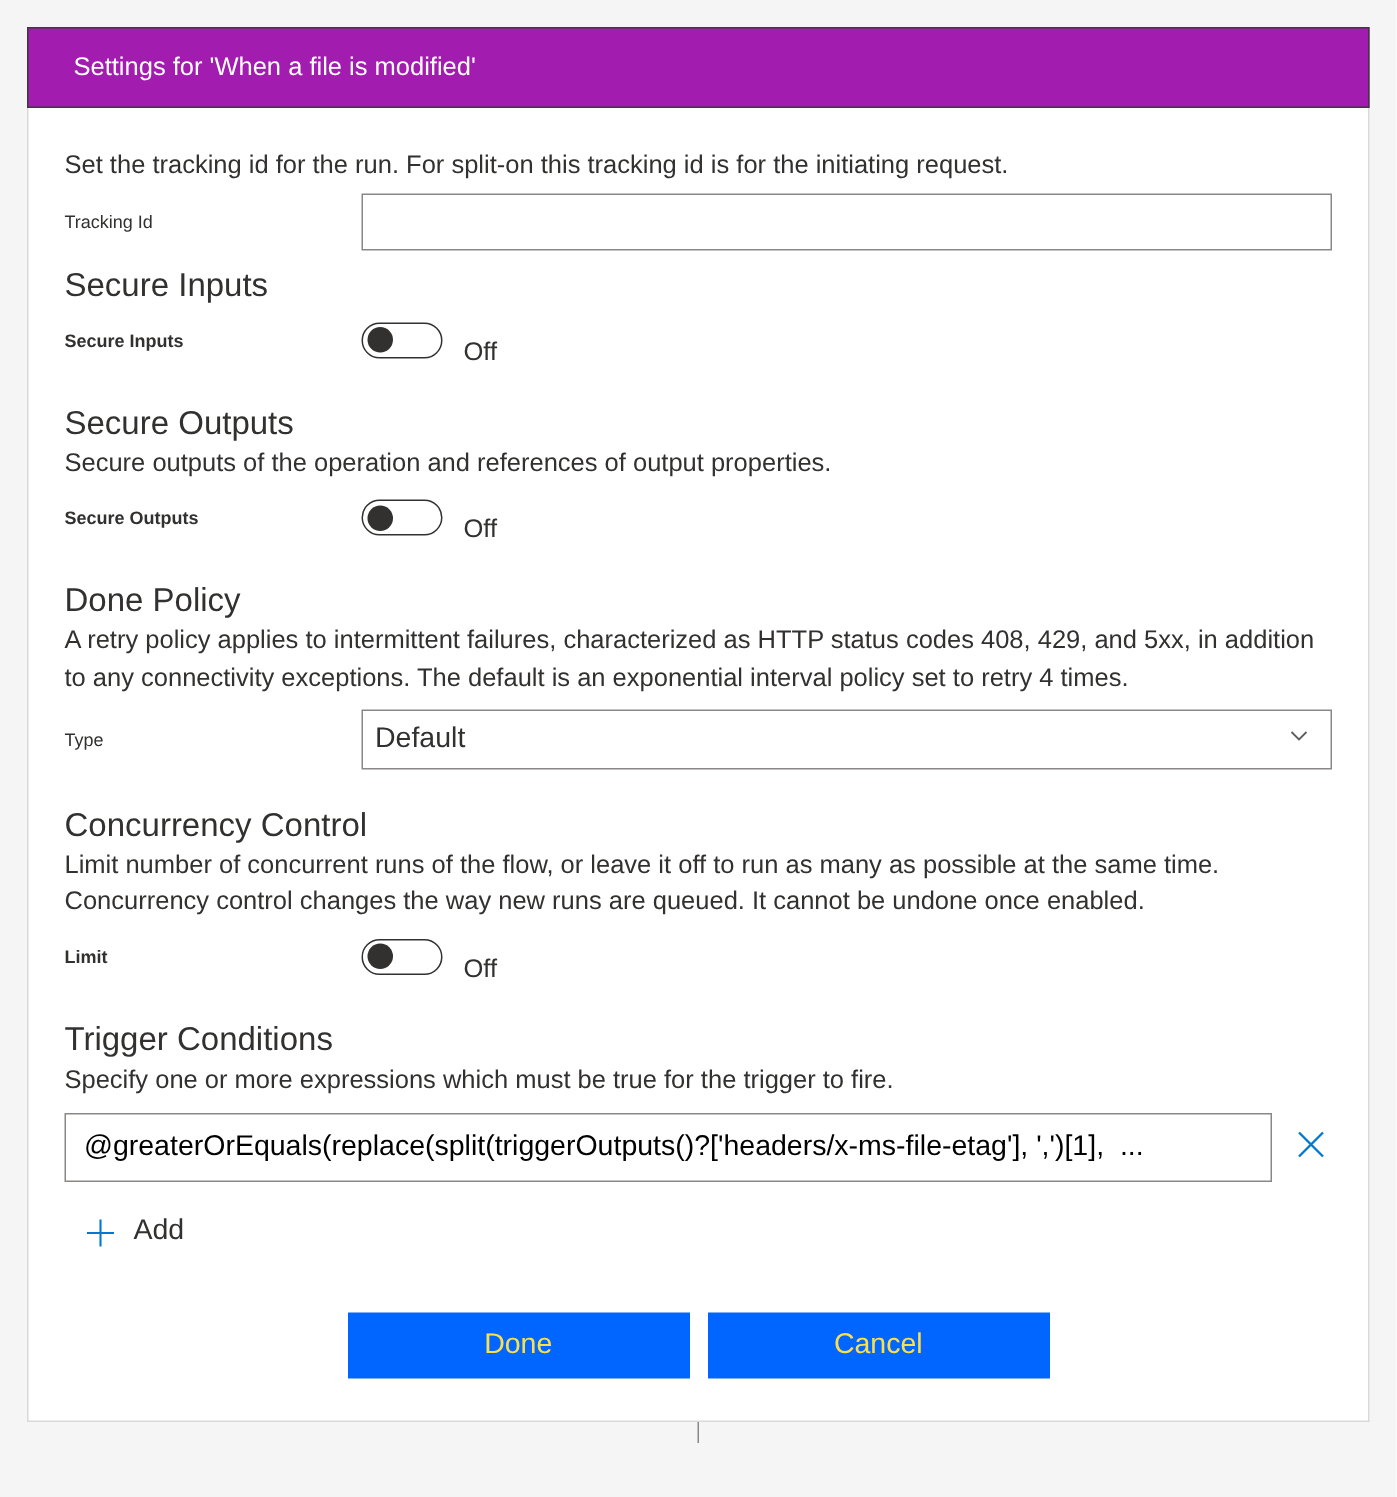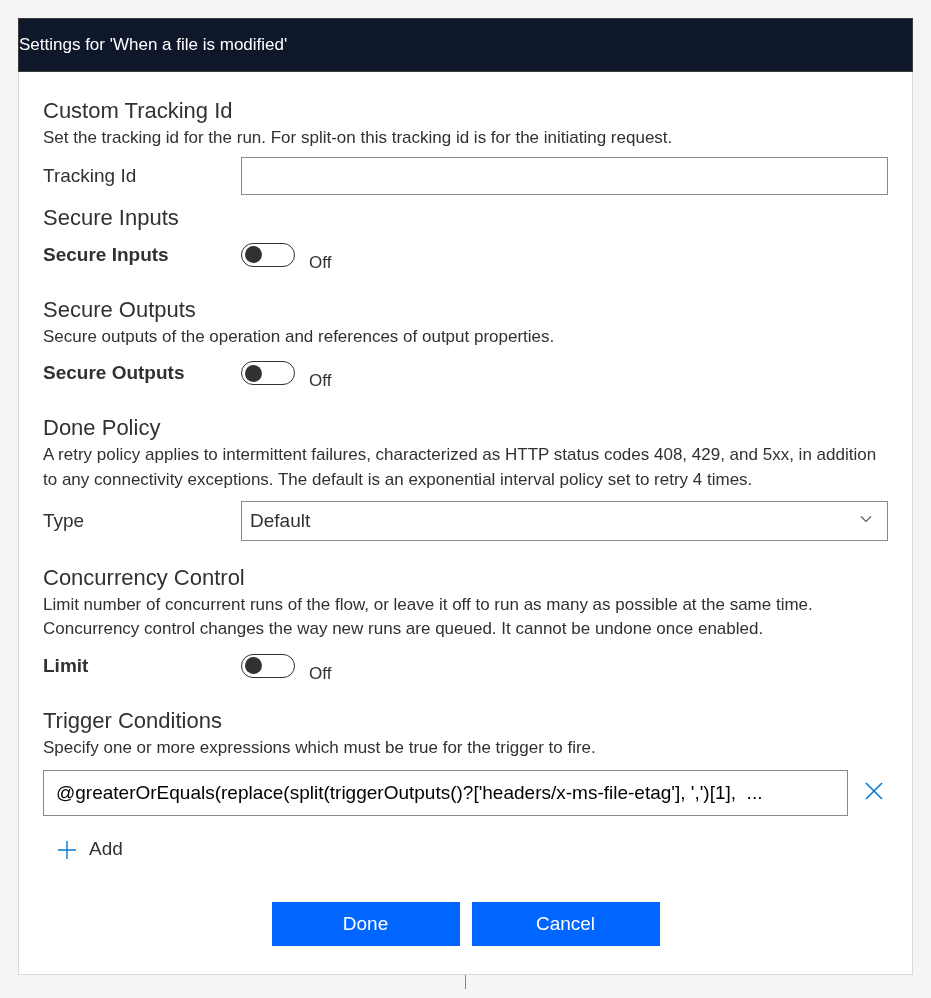--- a/index.html
+++ b/index.html
@@ -11,23 +11,23 @@
     padding: 18px;
     color: #323130;
   }
   .panel {
     background: #ffffff;
     border: 1px solid #d9d9d9;
     width: 100%;
     border-top: none;
   }
   .panel-header {
-    background: #0f172a;
+    background: #a21caf;
     color: #ffffff;
-    padding: 16px 0;
+    padding: 16px 30px;
     font-size: 17px;
     font-weight: 400;
     border: 1px solid #3b3b3b;
   }
   .panel-body {
     padding: 26px 24px 18px 24px;
   }
   .section {
     margin-bottom: 24px;
   }
@@ -44,21 +44,21 @@
     line-height: 1.45;
     margin-bottom: 6px;
   }
   .field-row {
     display: flex;
     align-items: center;
     margin-top: 6px;
   }
   .field-label {
     width: 198px;
-    font-size: 19px;
+    font-size: 12px;
     font-weight: 400;
     color: #323130;
     flex-shrink: 0;
   }
   .field-label.bold {
     font-weight: 600;
   }
   .text-input {
     flex: 1;
     height: 38px;
@@ -156,45 +156,44 @@
     font-size: 19px;
     color: #323130;
   }
   .footer {
     display: flex;
     justify-content: center;
     gap: 12px;
     padding: 28px 0 10px 0;
   }
   .btn {
-    width: 188px;
+    width: 228px;
     height: 44px;
     background: #0066ff;
-    color: #ffffff;
+    color: #fde047;
     border: none;
     font-size: 19px;
     cursor: pointer;
     font-family: inherit;
   }
   .connector {
     width:1px;
     height:14px;
     background:#8a8886;
     margin: 0 auto;
   }
 </style>
 </head>
 <body>
 
 <div class="panel-header">Settings for 'When a file is modified'</div>
 <div class="panel">
   <div class="panel-body">
 
     <div class="section">
-      <div class="section-title">Custom Tracking Id</div>
       <div class="section-desc">Set the tracking id for the run. For split-on this tracking id is for the initiating request.</div>
       <div class="field-row">
         <div class="field-label">Tracking Id</div>
         <input type="text" class="text-input" value="" style="">
       </div>
     </div>
 
     <div class="section" style="margin-top:-14px;">
       <div class="section-title">Secure Inputs</div>
       <div class="field-row">

